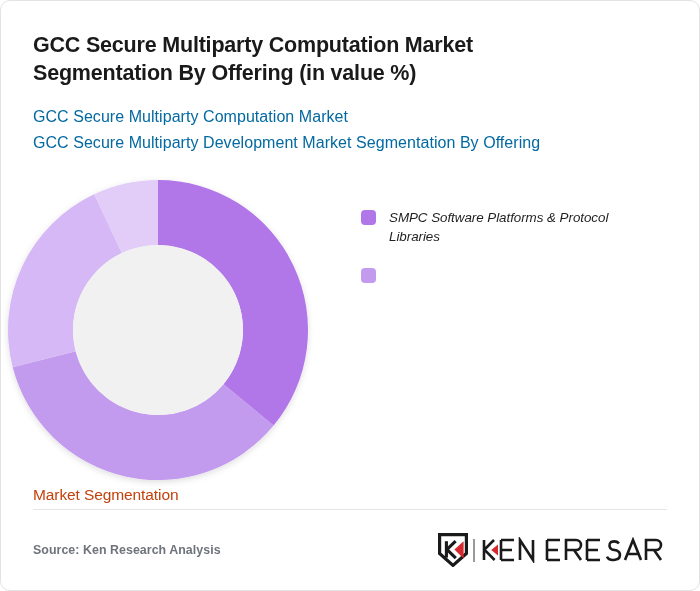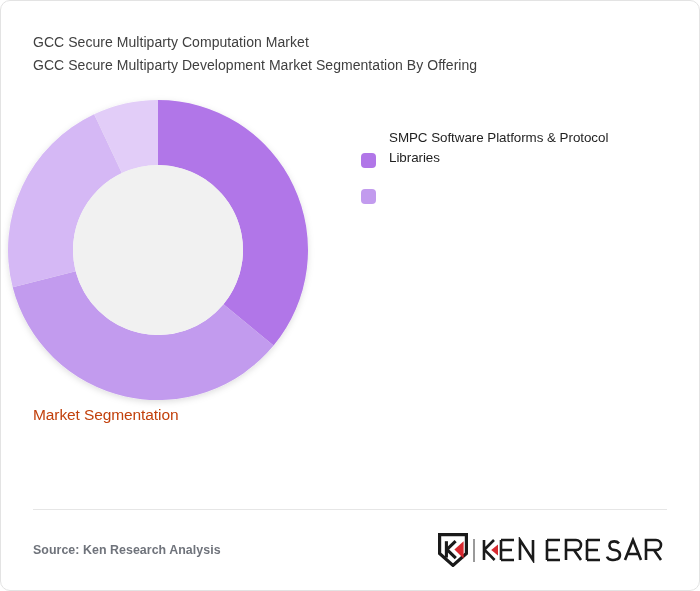--- a/index.html
+++ b/index.html
@@ -29,22 +29,22 @@
   .chart-title {
     font-size: 21.5px;
     font-weight: bold;
     color: #1a1a1a;
     line-height: 1.32;
     letter-spacing: -0.2px;
     margin: 0 0 16px 0;
     max-width: 560px;
   }
   .breadcrumb {
-    font-size: 14px;
-    color: #404040;
+    font-size: 16px;
+    color: #0369a1;
     line-height: 1.62;
     letter-spacing: 0.05px;
   }
   .breadcrumb div {
     white-space: nowrap;
   }
   .body {
     position: relative;
     display: flex;
     align-items: flex-start;
@@ -73,22 +73,23 @@
     letter-spacing: -0.1px;
     pointer-events: none;
   }
   .legend {
     flex: 1;
     padding-top: 40px;
     padding-right: 14px;
   }
   .legend-item {
     display: flex;
-    align-items: flex-end;
+    align-items: flex-start;
     margin-bottom: 19px;
+    font-style: italic;
   }
   .legend-swatch {
     width: 15px;
     height: 15px;
     border-radius: 4px;
     flex: 0 0 15px;
     margin-top: 2px;
     margin-right: 13px;
   }
   .legend-label {
@@ -132,20 +133,21 @@
   .logo-text {
     display: block;
   }
 </style>
 </head>
 <body>
 
 <div class="card">
 
   <div class="header">
+    <div class="chart-title">GCC Secure Multiparty Computation Market Segmentation By Offering (in value %)</div>
     <div class="breadcrumb">
       <div>GCC Secure Multiparty Computation Market</div>
       <div>GCC Secure Multiparty Development Market Segmentation By Offering</div>
     </div>
   </div>
 
   <div class="body">
 
     <div class="donut-wrap">
       <svg class="donut-svg" width="360" height="320" viewBox="0 0 360 320">

